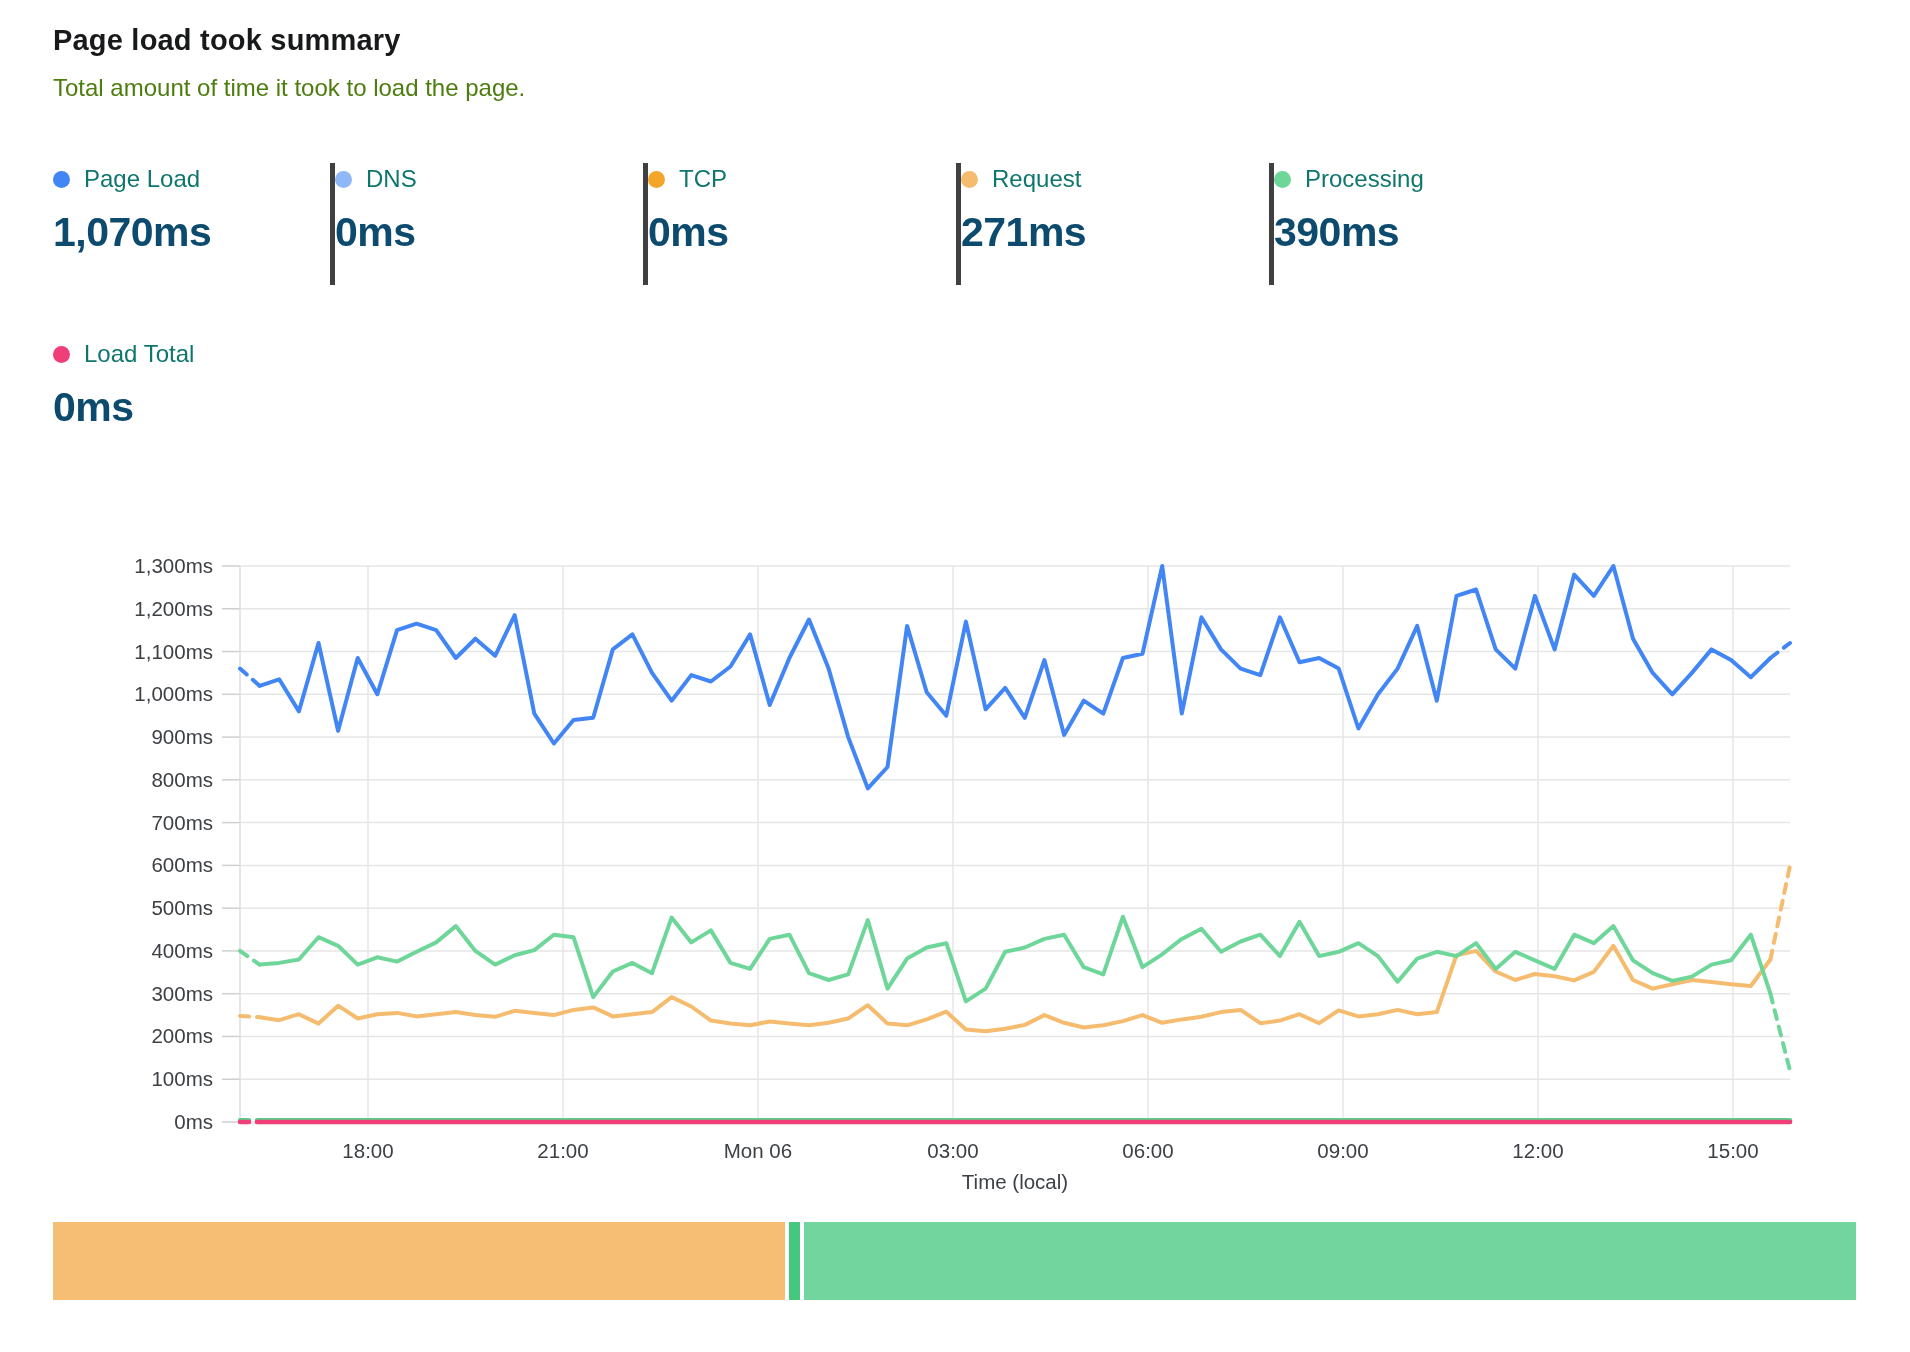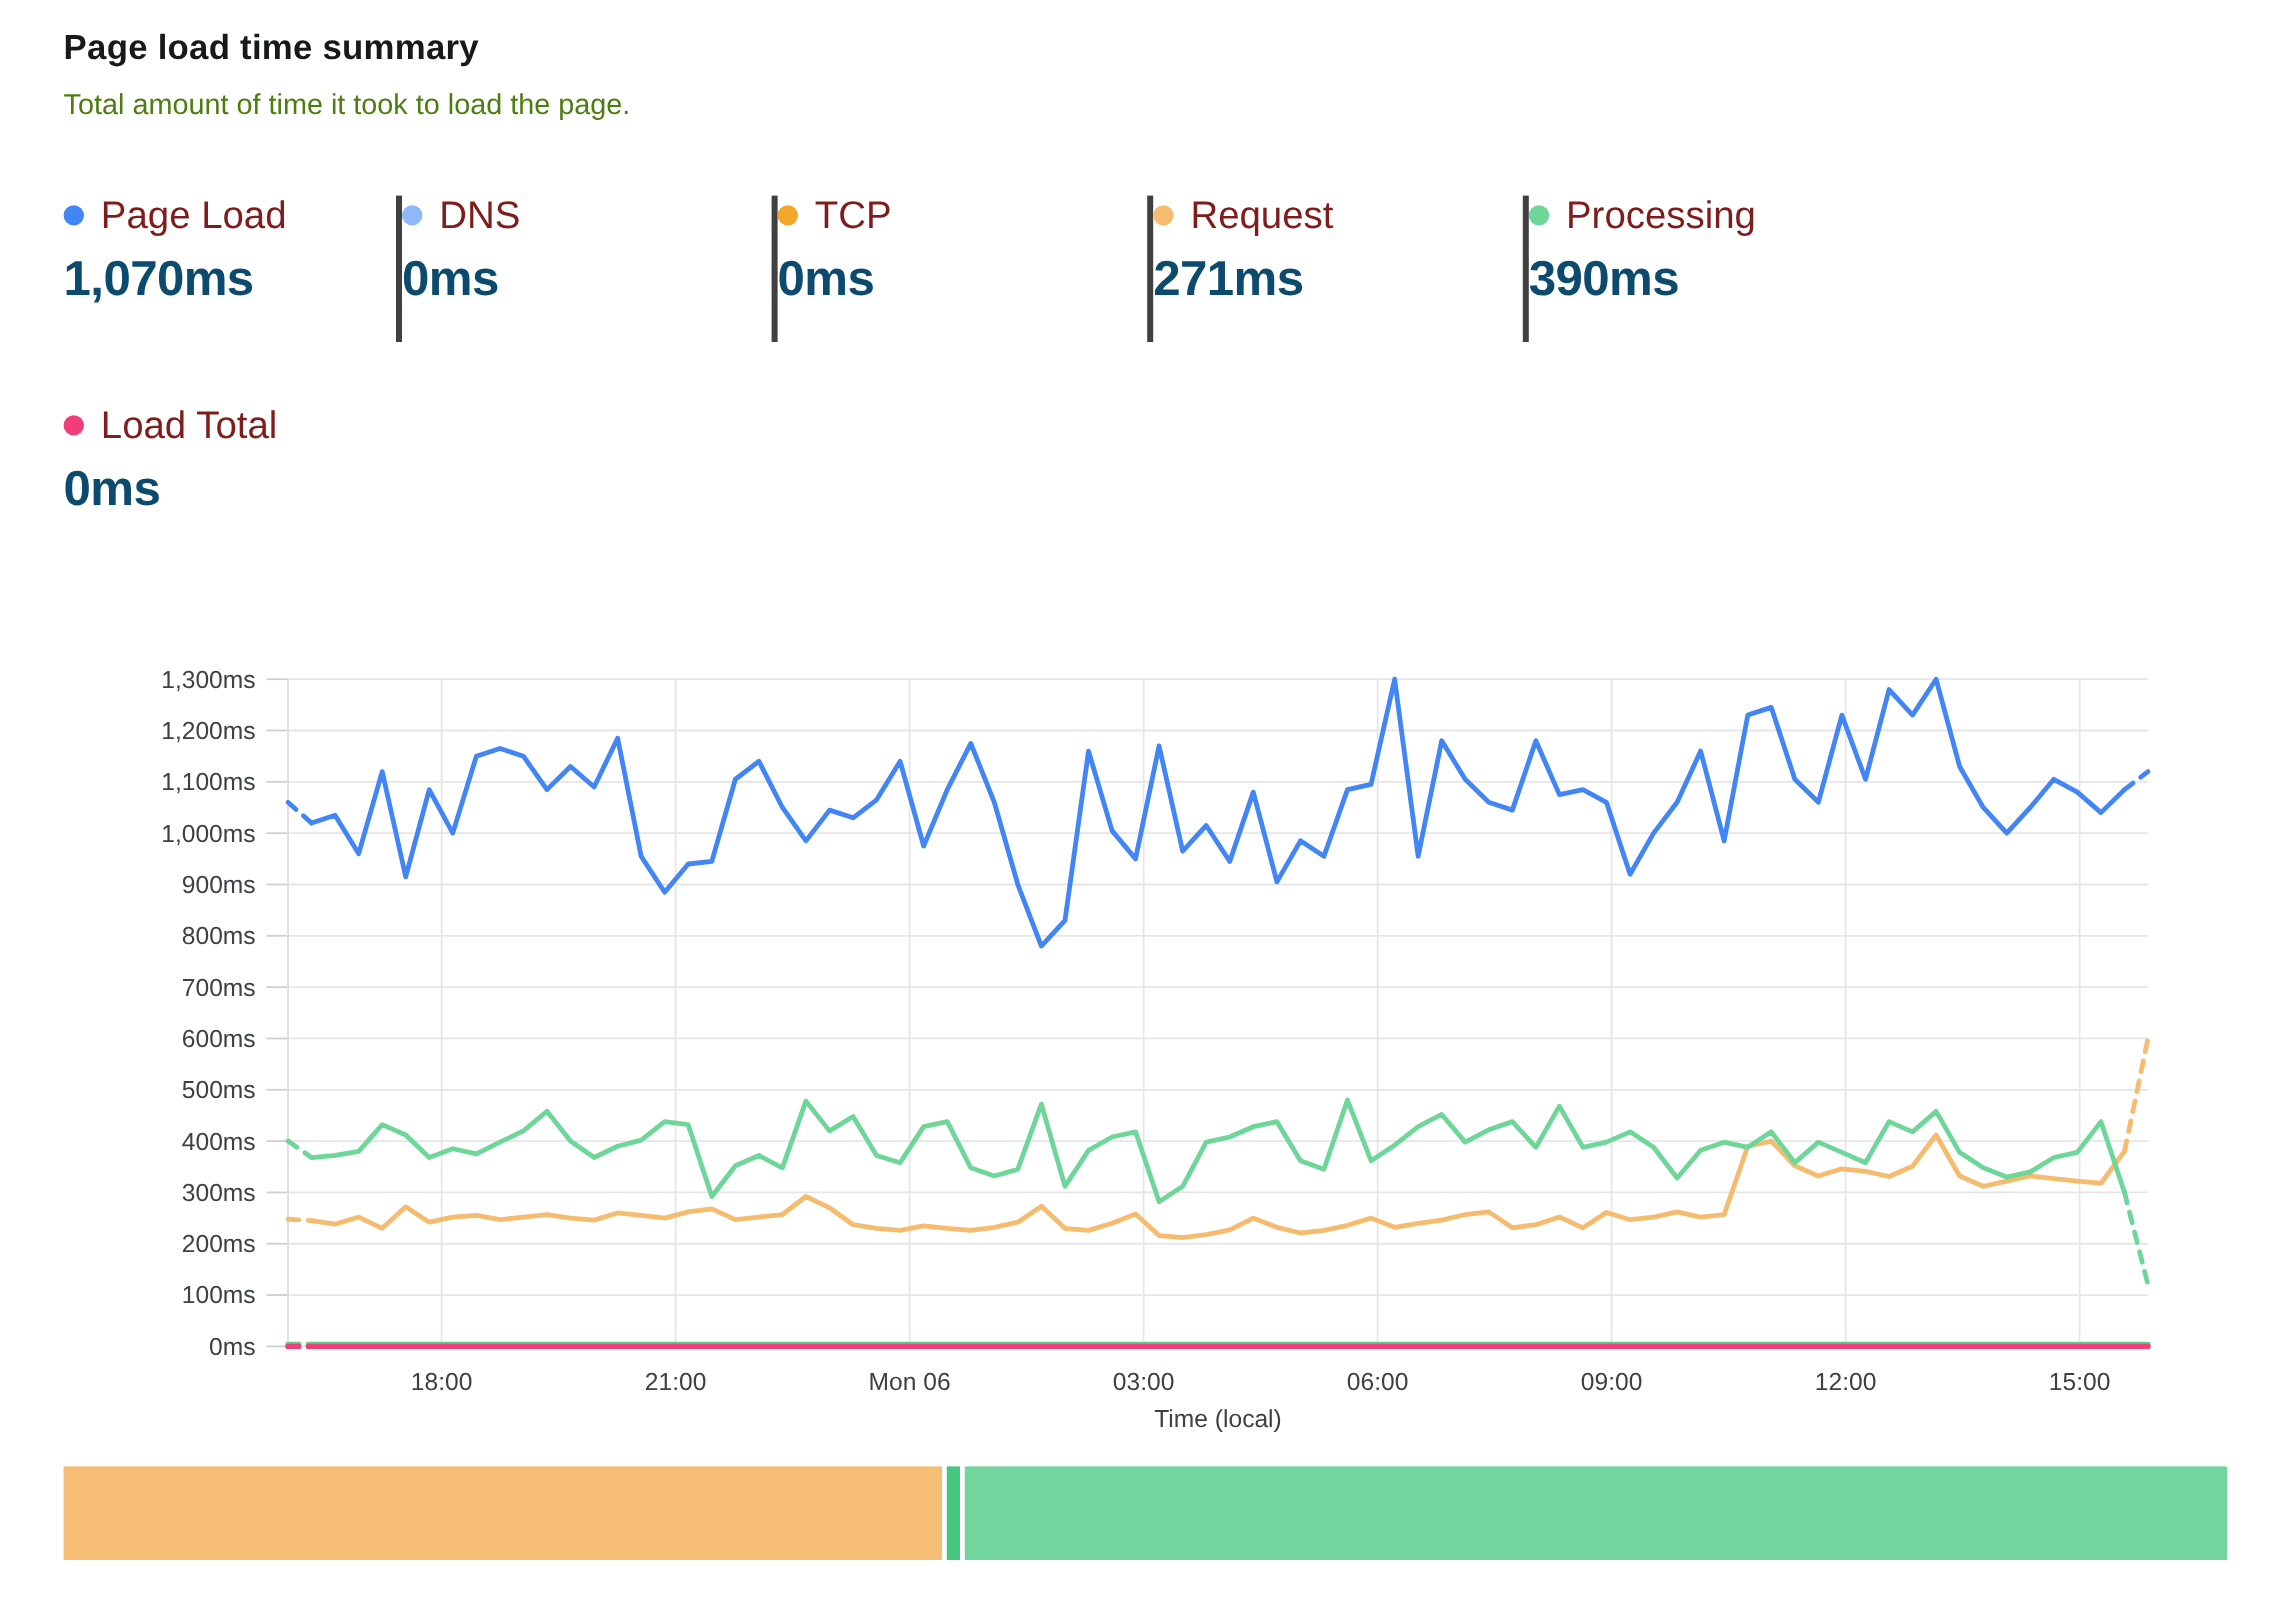--- a/index.html
+++ b/index.html
@@ -6,35 +6,35 @@
   .page{position:relative;width:1910px;height:1352px;background:#ffffff;
         font-family:"Liberation Sans",sans-serif;overflow:hidden;}
   .header{position:absolute;left:53px;top:24px;}
   .title{font-size:29px;font-weight:700;color:#18191b;letter-spacing:.2px;}
   .subtitle{margin-top:17px;font-size:24px;font-weight:400;color:#4d7c0f;}
   .metrics-row{position:absolute;left:53px;top:163px;display:flex;align-items:stretch;}
   .metric{width:313px;box-sizing:border-box;border-left:5px solid #404040;min-height:122px;}
   .metric:first-child{width:277px;padding-left:0;border-left:none;}
   .metric-top{display:flex;align-items:center;gap:14px;height:32px;}
   .dot{width:17px;height:17px;border-radius:50%;flex:0 0 auto;}
-  .metric-label{font-size:32px;color:#7f1d1d;}
+  .metric-label{font-size:24px;color:#0f766e;}
   .metric-value{margin-top:14px;font-size:41px;font-weight:700;color:#0c4a6e;letter-spacing:-.5px;}
   .load-event{position:absolute;left:53px;top:338px;}
   svg text{font-family:"Liberation Sans",sans-serif;fill:#3d4045;font-size:20.5px;}
   .chart-svg{position:absolute;left:0;top:430px;}
   .breakdown{position:absolute;left:53px;top:1222px;width:1803px;height:78px;display:flex;gap:4px;}
   .breakdown .seg{height:100%;}
 </style>
 </head>
 <body>
 
 <div class="page">
 
   <div class="header">
-    <div class="title">Page load time summary</div>
+    <div class="title">Page load took summary</div>
     <div class="subtitle">Total amount of time it took to load the page.</div>
   </div>
 
   <div class="metrics-row" id="metrics-row">
       <div class="metric">
         <div class="metric-top">
           <span class="dot" style="background:#4285F4"></span>
           <span class="metric-label">Page Load</span>
         </div>
         <div class="metric-value">1,070ms</div>

